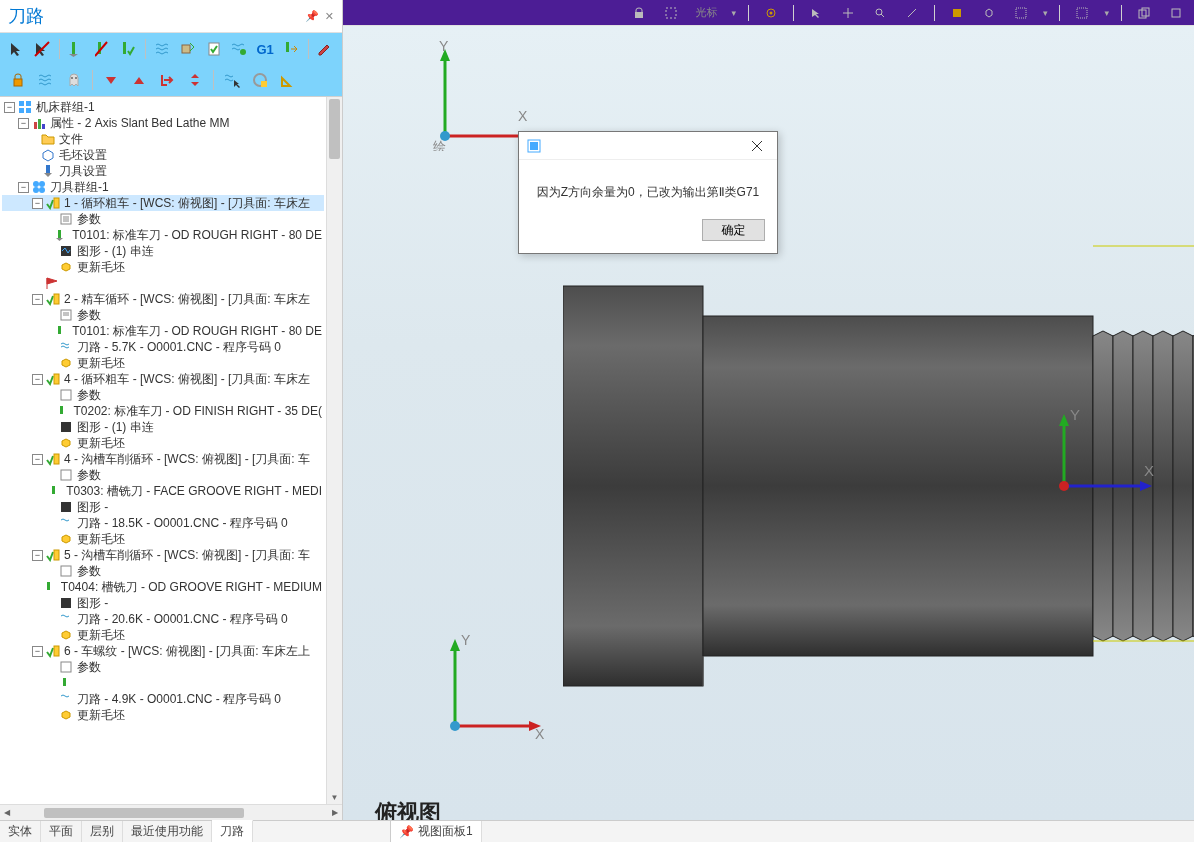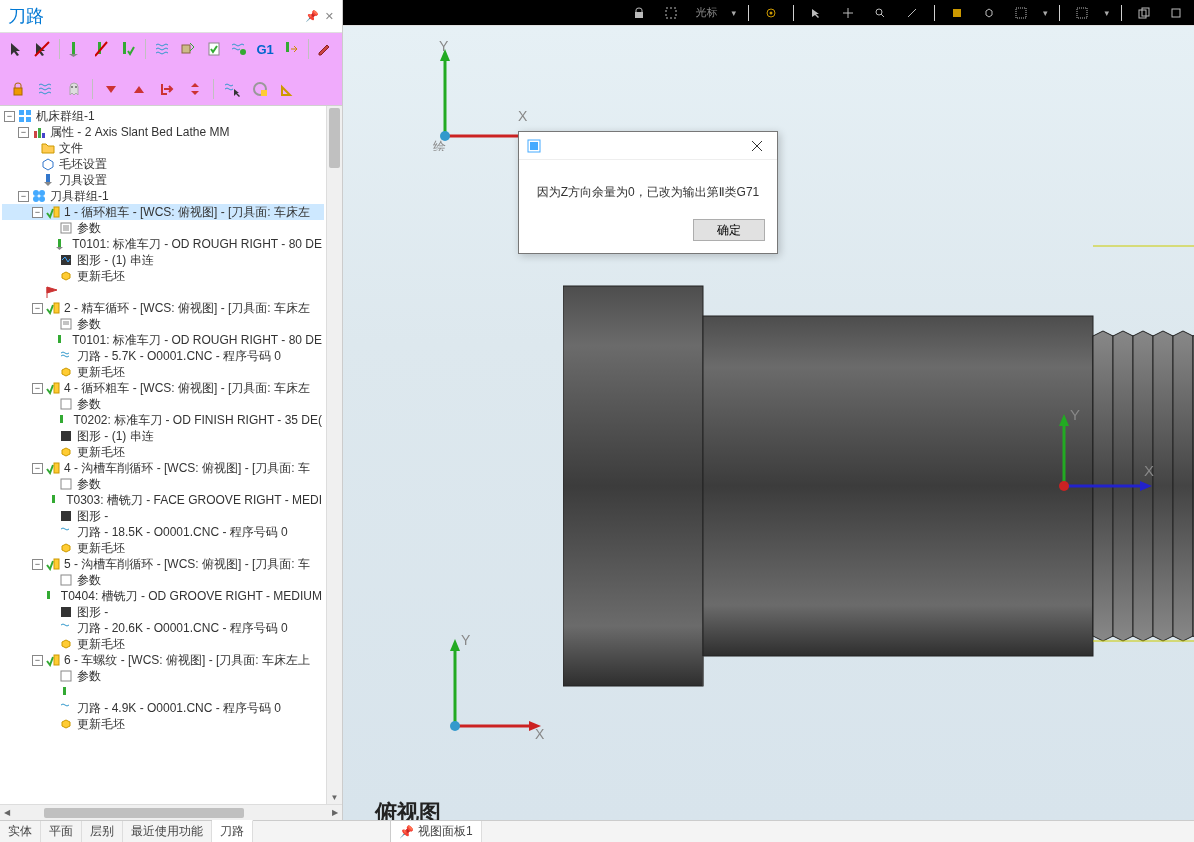--- a/index.html
+++ b/index.html
@@ -4,21 +4,21 @@
 <style>
 * { box-sizing: border-box; margin: 0; padding: 0; font-family: "Microsoft YaHei", sans-serif; }
 body { width: 1194px; height: 842px; overflow: hidden; background: #fff; display: flex; flex-direction: column; }
 .main-area { display: flex; flex: 1; min-height: 0; }
 .left-panel { width: 343px; border-right: 1px solid #ccc; display: flex; flex-direction: column; background: #f5f5f5; }
 .panel-header { display: flex; align-items: center; justify-content: space-between; padding: 4px 8px; background: #fff; border-bottom: 1px solid #e0e0e0; }
 .panel-title { color: #0078d4; font-size: 18px; }
 .panel-ctrls { display: flex; gap: 6px; color: #888; font-size: 11px; }
 .panel-ctrls span { cursor: pointer; }
 
-.toolbar { background: #f0abfc; padding: 4px 6px; display: flex; flex-wrap: wrap; gap: 16px; align-items: center; border-bottom: 1px solid #d0d0d0; }
+.toolbar { background: #7dd3fc; padding: 4px 6px; display: flex; flex-wrap: wrap; gap: 7px; align-items: center; border-bottom: 1px solid #d0d0d0; }
 .tb-row { display: flex; gap: 4px; align-items: center; width: 100%; }
 .tb-btn { width: 24px; height: 24px; display: flex; align-items: center; justify-content: center; cursor: pointer; border-radius: 2px; }
 .tb-sep { width: 1px; height: 20px; background: #c0c0c0; margin: 0 2px; }
 
 .tree { flex: 1; overflow-y: auto; background: #fff; font-size: 12px; color: #333; padding: 2px; line-height: 1.5; }
 .tree-scrollbar { flex: 1; display: flex; }
 .tree-content { flex: 1; overflow: hidden; }
 .tree-sb { width: 16px; background: #f0f0f0; border-left: 1px solid #ddd; position: relative; }
 .tree-sb-thumb { position: absolute; left: 2px; right: 2px; top: 2px; height: 60px; background: #c0c0c0; border-radius: 2px; }
 .tree-sb-arr { position: absolute; left: 0; right: 0; height: 14px; display: flex; align-items: center; justify-content: center; font-size: 8px; color: #666; }
@@ -30,38 +30,38 @@
 .exp { width: 11px; height: 11px; border: 1px solid #888; display: inline-flex; align-items: center; justify-content: center; font-size: 9px; line-height: 1; margin-right: 2px; color: #444; cursor: pointer; background: #fff; }
 .ico { width: 16px; height: 16px; display: inline-flex; align-items: center; justify-content: center; margin-right: 3px; flex-shrink: 0; }
 .ind { display: inline-block; }
 
 .hsb { height: 16px; background: #f0f0f0; border-top: 1px solid #ddd; display: flex; align-items: center; }
 .hsb-arr { width: 14px; height: 14px; display: flex; align-items: center; justify-content: center; font-size: 8px; color: #666; }
 .hsb-track { flex: 1; height: 14px; position: relative; }
 .hsb-thumb { position: absolute; top: 2px; bottom: 2px; left: 30px; width: 200px; background: #c0c0c0; border-radius: 2px; }
 
 .viewport-area { flex: 1; display: flex; flex-direction: column; }
-.view-toolbar { height: 26px; background: #000000; border-bottom: 1px solid #e0e0e0; display: flex; align-items: center; justify-content: flex-end; padding: 0 8px; gap: 12px; }
+.view-toolbar { height: 26px; background: #4c1d95; border-bottom: 1px solid #e0e0e0; display: flex; align-items: center; justify-content: flex-end; padding: 0 8px; gap: 12px; }
 .vt-btn { width: 20px; height: 20px; display: flex; align-items: center; justify-content: center; border-radius: 2px; cursor: pointer; }
 .vt-sep { width: 1px; height: 16px; background: #d0d0d0; }
 .vt-label { font-size: 11px; color: #888; margin: 0 2px; }
 .viewport { flex: 1; position: relative; background: linear-gradient(180deg, #e6f0f5 0%, #dde8ee 40%, #d8e4ec 100%); overflow: hidden; }
 
 .axis-tl { position: absolute; top: 15px; left: 90px; }
 .axis-bl { position: absolute; top: 605px; left: 100px; }
 .axis-r  { position: absolute; top: 380px; right: 30px; }
 .view-label { position: absolute; left: 32px; top: 772px; font-size: 22px; font-weight: bold; color: #222; font-family: "SimSun", serif; }
 
 .dialog { position: absolute; top: 105px; left: 175px; width: 260px; background: #fff; border: 1px solid #777; box-shadow: 2px 2px 8px rgba(0,0,0,0.2); }
 .dlg-title { height: 28px; background: #fff; display: flex; align-items: center; justify-content: space-between; padding: 0 6px 0 8px; border-bottom: 1px solid #eee; }
 .dlg-icon { width: 14px; height: 14px; }
 .dlg-close { width: 28px; height: 20px; display: flex; align-items: center; justify-content: center; cursor: pointer; }
 .dlg-body { padding: 24px 16px 10px; font-size: 12px; color: #333; text-align: center; }
 .dlg-footer { padding: 8px 12px 12px; display: flex; justify-content: flex-end; }
-.dlg-btn { width: 72px; height: 22px; background: #e1e1e1; border: 1px solid #adadad; font-size: 12px; cursor: pointer; display: flex; align-items: center; justify-content: center; }
+.dlg-btn { width: 63px; height: 22px; background: #e1e1e1; border: 1px solid #adadad; font-size: 12px; cursor: pointer; display: flex; align-items: center; justify-content: center; }
 
 .part { position: absolute; top: 180px; left: 220px; }
 
 .bottom-tabs { height: 22px; background: #f4f4f4; border-top: 1px solid #ccc; display: flex; align-items: stretch; font-size: 12px; }
 .tab { padding: 0 8px; border-right: 1px solid #ddd; display: flex; align-items: center; cursor: pointer; color: #444; }
 .tab.active { background: #fff; border-top: 1px solid #fff; margin-top: -1px; }
 .tab-spacer { flex: 0 0 138px; border-right: 1px solid #ccc; }
 .vp-tab { padding: 0 8px; border-right: 1px solid #ddd; display: flex; align-items: center; cursor: pointer; color: #444; background: #fff; }
 .pin { display: inline-block; margin-right: 4px; }
 </style>

